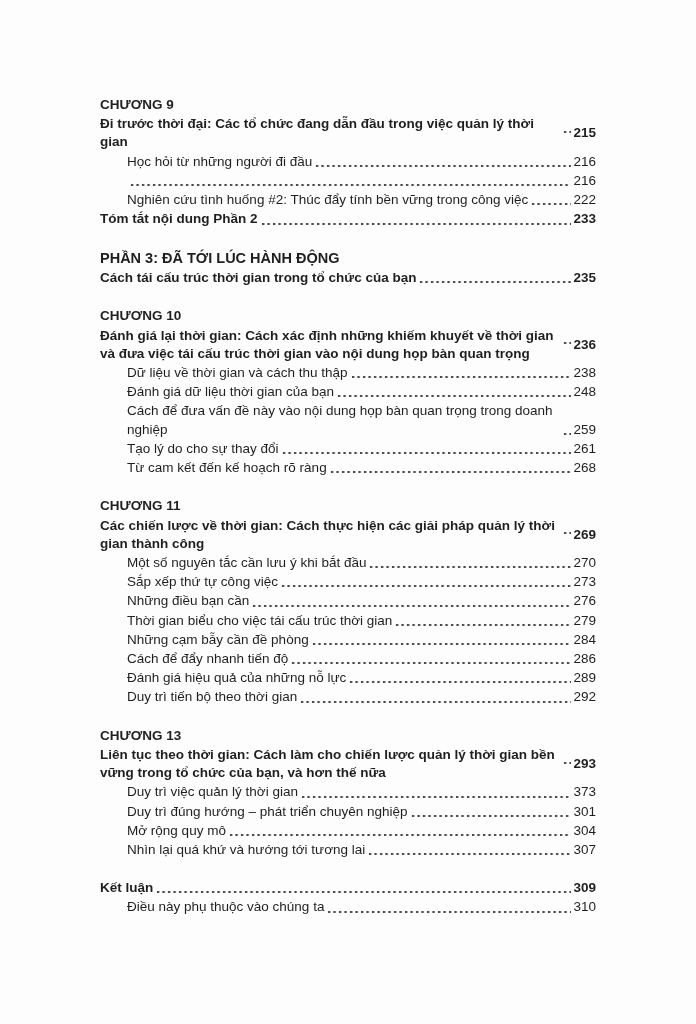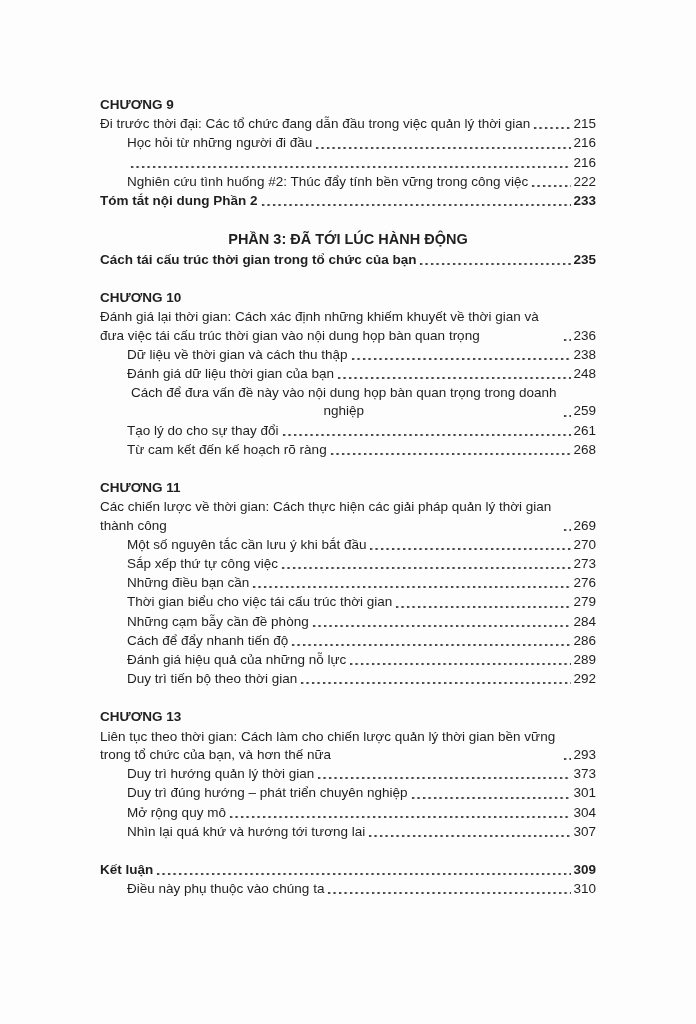--- a/index.html
+++ b/index.html
@@ -29,24 +29,24 @@
     min-width: 8px;
     height: 4px;
     margin: 0 2px 3px 3px;
     background-image: radial-gradient(circle at 2px 2px, #454545 1.15px, transparent 1.5px);
     background-size: 5.5px 4px;
     background-repeat: repeat-x;
     background-position: left bottom;
   }
   .pg { white-space: nowrap; }
   .chapter-label  { font-weight: bold; }
-  .chapter-title  { font-weight: normal; }
+  .chapter-title  { font-weight: bold; align-items: center; }
   .bold-entry     { font-weight: bold; }
-  .part-heading   { font-weight: bold; font-size: 14.5px; justify-content: center; }
-  .sub            { padding-left: 27px; text-align: center; }
+  .part-heading   { font-weight: bold; font-size: 14.5px; }
+  .sub            { padding-left: 27px; }
 </style>
 </head>
 <body>
 
 <div class="sheet">
   <div class="toc">
       <div class="entry chapter-label">
         <span class="title">CHƯƠNG 9</span>
       </div>
       <div class="entry chapter-title">
@@ -164,21 +164,21 @@
       </div>
       <div class="entry chapter-label gap">
         <span class="title">CHƯƠNG 13</span>
       </div>
       <div class="entry chapter-title">
         <span class="title">Liên tục theo thời gian: Cách làm cho chiến lược quản lý thời gian bền vững trong tổ chức của bạn, và hơn thế nữa</span>
         <span class="leader"></span>
         <span class="pg">293</span>
       </div>
       <div class="entry sub">
-        <span class="title">Duy trì hướng quản lý thời gian</span>
+        <span class="title">Duy trì việc quản lý thời gian</span>
         <span class="leader"></span>
         <span class="pg">373</span>
       </div>
       <div class="entry sub">
         <span class="title">Duy trì đúng hướng – phát triển chuyên nghiệp</span>
         <span class="leader"></span>
         <span class="pg">301</span>
       </div>
       <div class="entry sub">
         <span class="title">Mở rộng quy mô</span>

